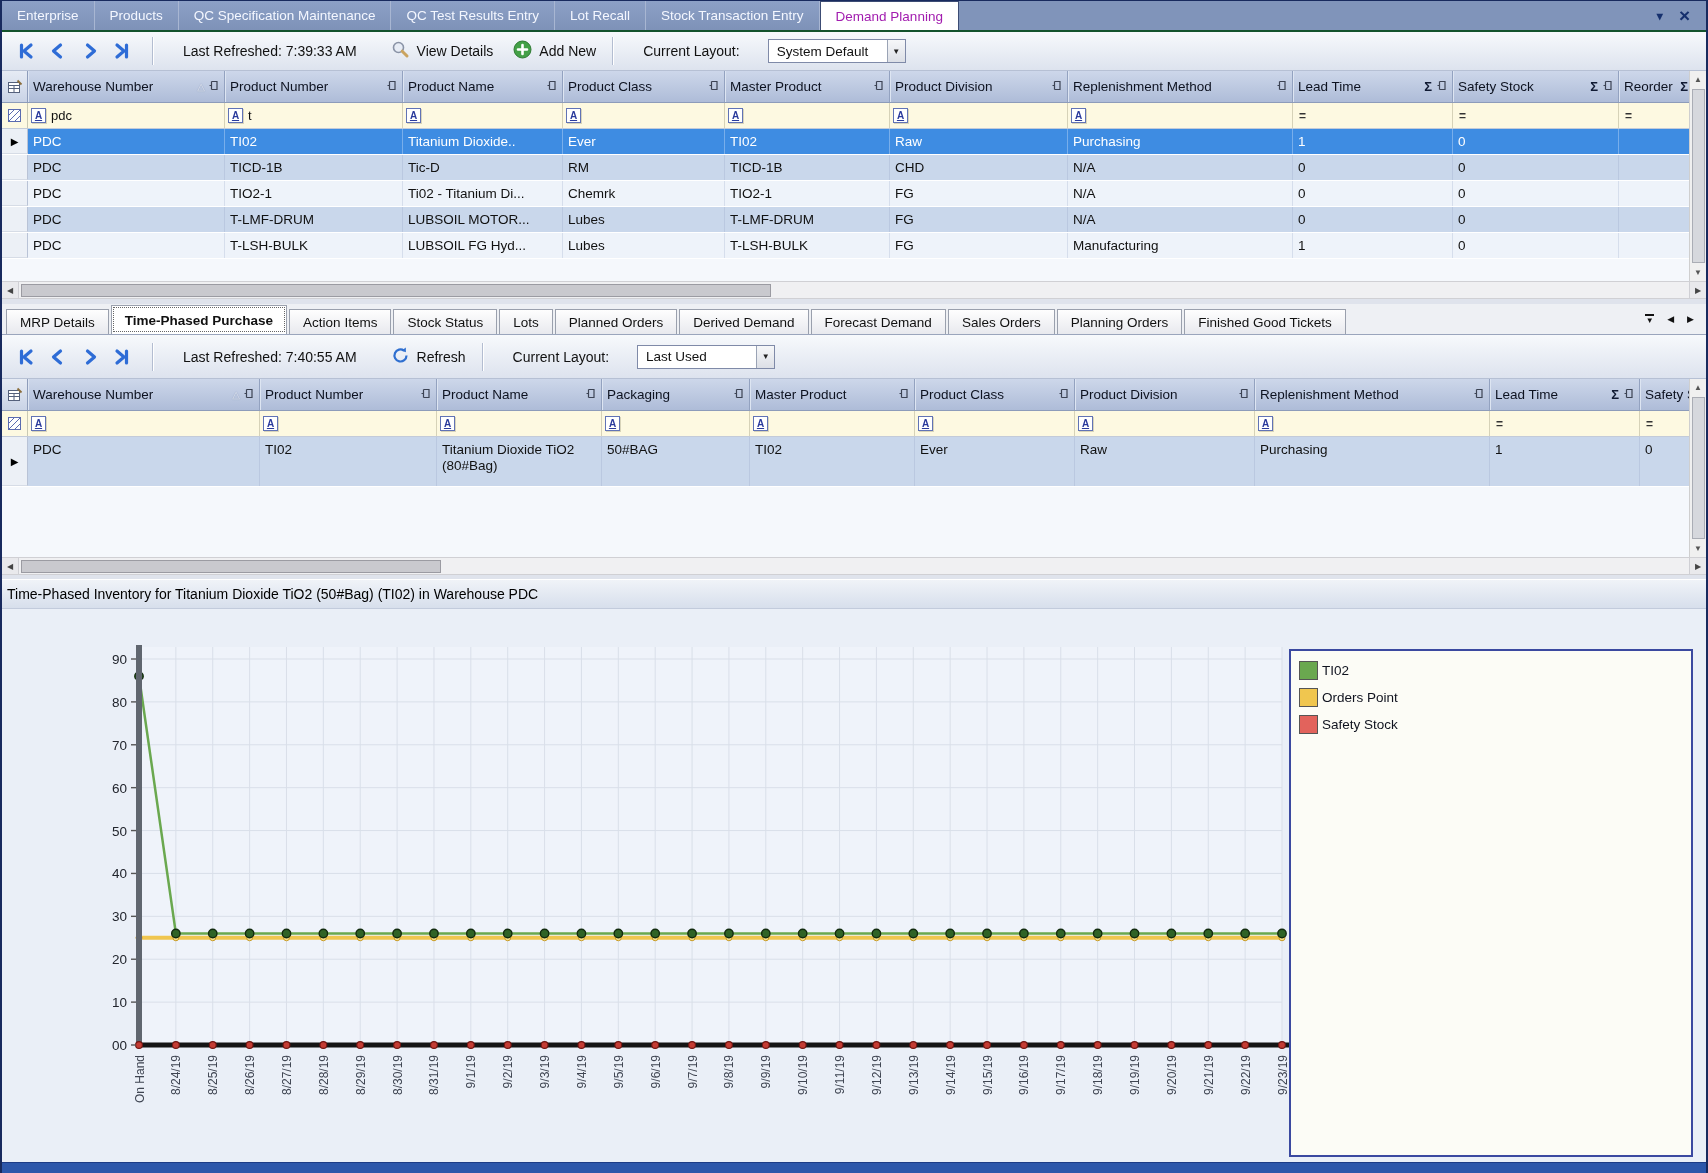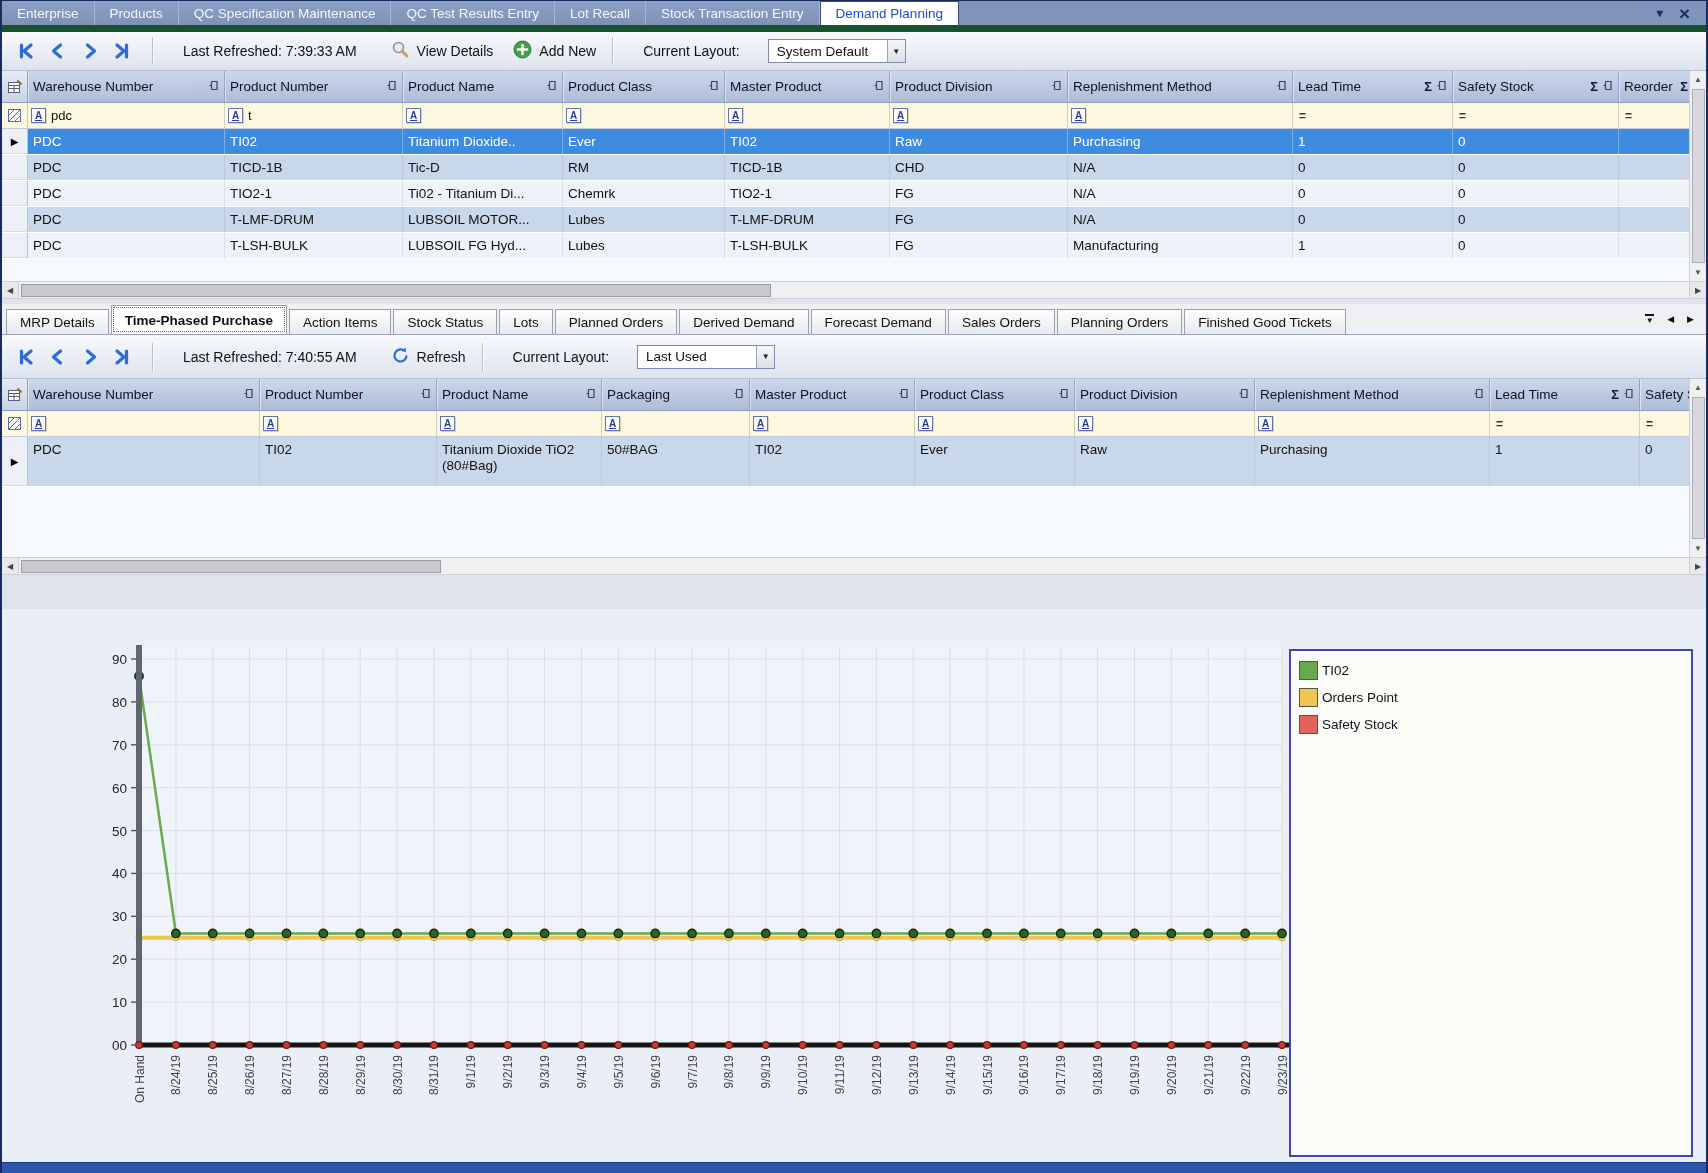--- a/index.html
+++ b/index.html
@@ -3,24 +3,24 @@
 <meta charset="utf-8">
 <style>
   html,body{margin:0;padding:0;background:#9aa4b8;}
   *{box-sizing:border-box;}
   .window{position:relative;width:1708px;height:1173px;background:#dfe3ec;
     border-left:2px solid #182a5e;border-right:2px solid #182a5e;border-top:1px solid #182a5e;
     font-family:"Liberation Sans",sans-serif;overflow:hidden;}
 
   
   .tabbar{position:absolute;left:0;top:0;width:100%;height:31px;background:#8094ba;
-    display:flex;align-items:stretch;border-bottom:7px solid #14532d;}
+    display:flex;align-items:stretch;border-bottom:2px solid #14532d;}
   .tab1{display:flex;align-items:center;padding:0 15px;color:#f4f7ff;font-size:13.5px;
     background:linear-gradient(#8ca0c6,#7e92b8);border-right:1px solid #a8b6d2;white-space:nowrap;}
-  .tab1.active{background:#fff;color:#1d4ed8;border:1px solid #3c4c74;border-bottom:none;}
+  .tab1.active{background:#fff;color:#a21caf;border:1px solid #3c4c74;border-bottom:none;}
   .winctl{margin-left:auto;display:flex;align-items:center;gap:16px;padding:0 16px;color:#16306e;}
   .win-menu{font-size:12px;font-weight:bold;}
   .win-close{font-size:19px;font-weight:bold;line-height:1;}
 
   
   .toolbar{position:absolute;display:flex;align-items:center;background:linear-gradient(#f7f9fc,#dde3ee);
     border-bottom:1px solid #b6c0d4;font-size:14px;color:#111;width:100%;left:0;}
   #toolbar1{top:31px;height:39px;}
   #toolbar2{top:334px;height:44px;}
   .navgrp{display:flex;align-items:center;gap:10px;padding:0 13px;}
@@ -598,20 +598,21 @@
         <div class="cell" style="width: 150px;">1</div>
         <div class="cell" style="width: 85px;">0</div>
       </div>
     </div>
   <div class="hscroll" id="hscroll2">
     <span class="hs-btn">◀</span>
     <div class="hs-thumb"></div>
     <span class="hs-btn right">▶</span>
   </div>
 
+  <div class="chart-titlebar">Time-Phased Inventory for Titanium Dioxide TiO2 (50#Bag) (TI02) in Warehouse PDC</div>
   <div class="chart-region">
     <svg id="chart-svg" width="1704" height="553">
         <rect x="137" y="38" width="1143" height="398" fill="#eff3fa"></rect>
         <g>
           <line x1="137" y1="393.1111111111111" x2="1280" y2="393.1111111111111" stroke="#d9dfe9" stroke-width="1"></line>
           <line x1="137" y1="350.22222222222223" x2="1280" y2="350.22222222222223" stroke="#d9dfe9" stroke-width="1"></line>
           <line x1="137" y1="307.33333333333337" x2="1280" y2="307.33333333333337" stroke="#d9dfe9" stroke-width="1"></line>
           <line x1="137" y1="264.44444444444446" x2="1280" y2="264.44444444444446" stroke="#d9dfe9" stroke-width="1"></line>
           <line x1="137" y1="221.55555555555554" x2="1280" y2="221.55555555555554" stroke="#d9dfe9" stroke-width="1"></line>
           <line x1="137" y1="178.66666666666669" x2="1280" y2="178.66666666666669" stroke="#d9dfe9" stroke-width="1"></line>

